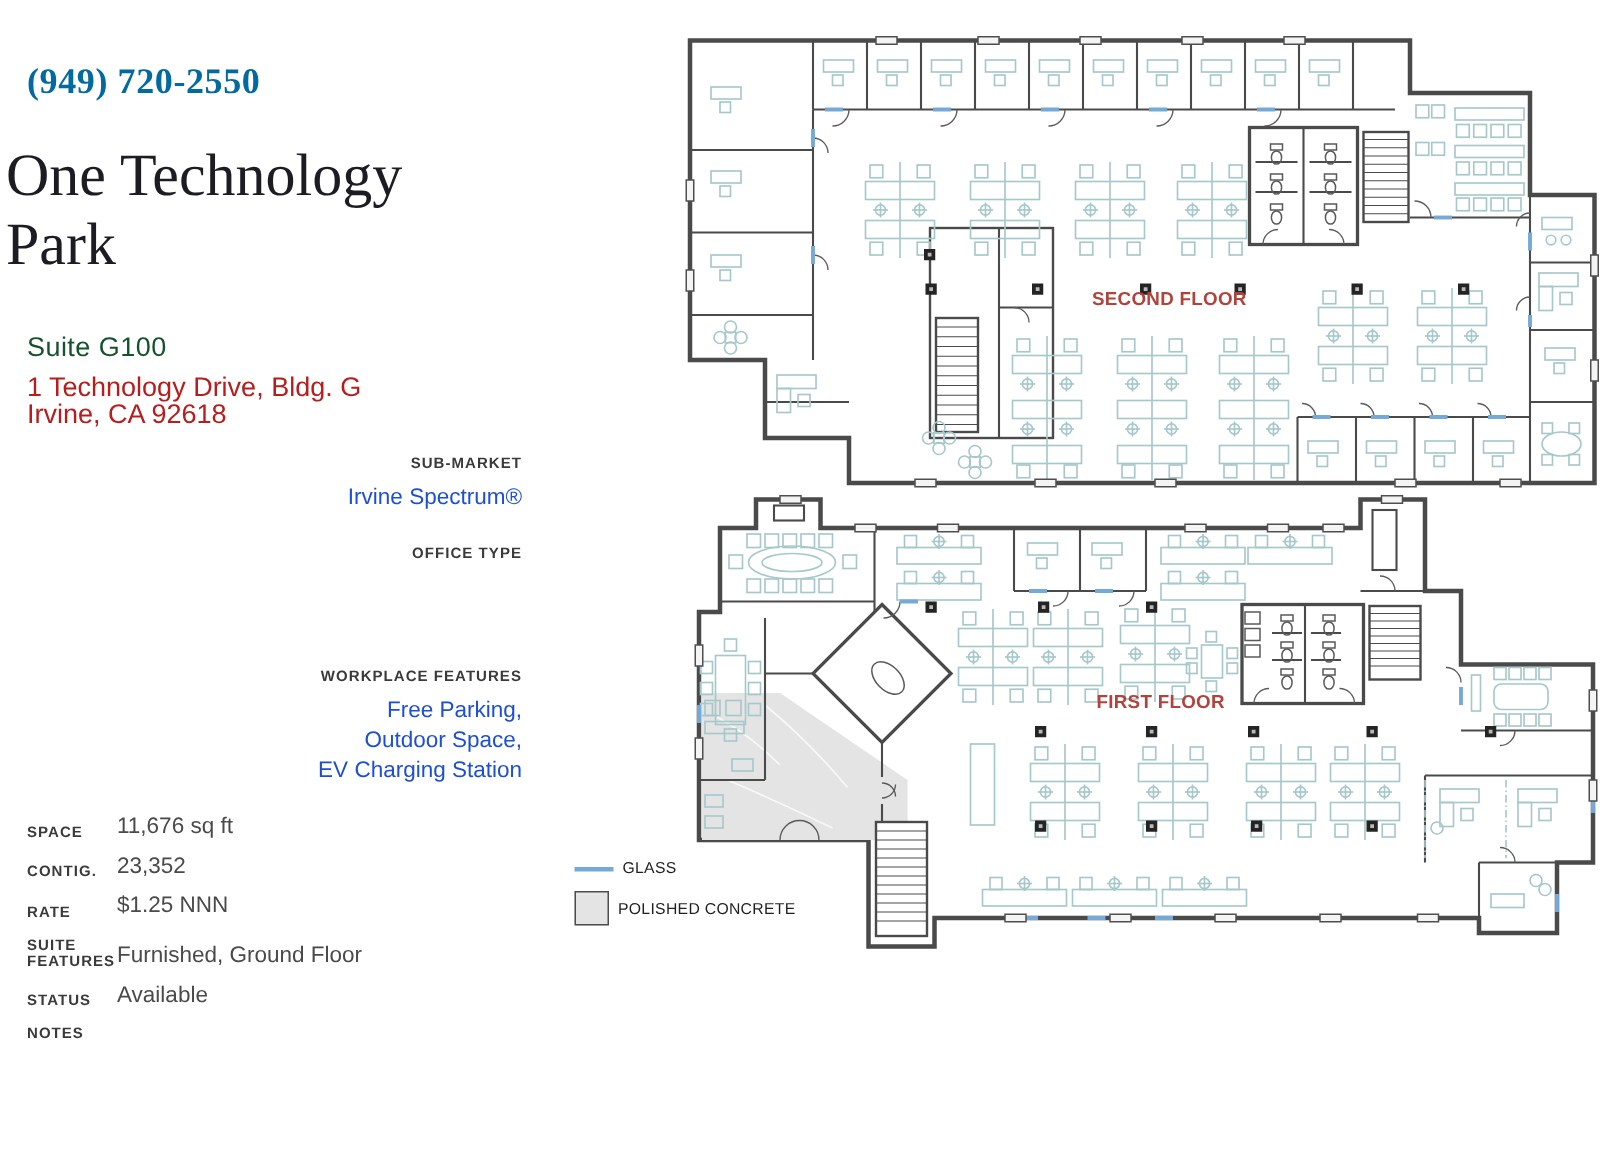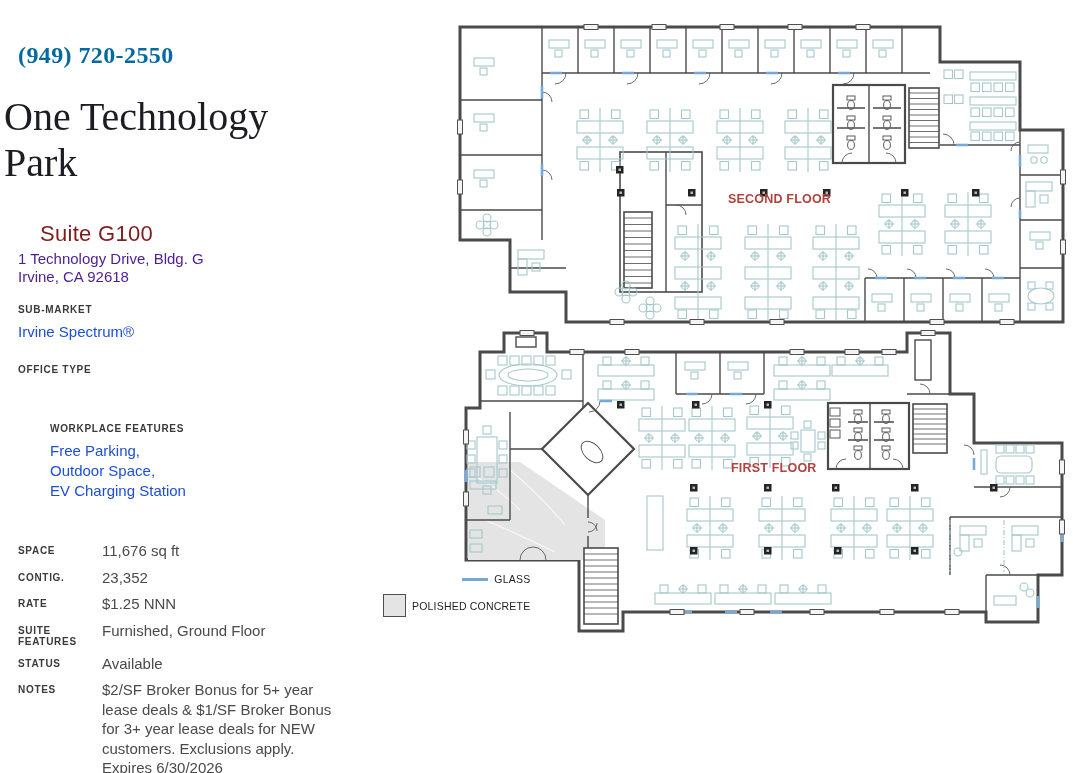--- a/index.html
+++ b/index.html
@@ -10,41 +10,41 @@
   
   .abs{position:absolute;}
   .phone{
     left:18px;top:42px;font-family:"Liberation Serif", serif;font-weight:700;
     font-size:24px;letter-spacing:.4px;color:#0369a1;
   }
   .title{
     left:4px;top:94px;width:312px;font-family:"Liberation Serif", serif;
     font-size:40px;line-height:46px;font-weight:400;color:#1c1c22;
   }
-  .suite{left:18px;top:221px;font-size:22px;font-weight:500;color:#7f1d1d;letter-spacing:.3px;margin-left:22px;}
-  .address{left:18px;top:250px;font-size:15px;line-height:17.5px;color:#4c1d95;}
-  .attr-block{left:18px;width:330px;}
+  .suite{left:18px;top:221px;font-size:18px;font-weight:500;color:#14532d;letter-spacing:.3px;}
+  .address{left:18px;top:250px;font-size:18px;line-height:17.5px;color:#b91c1c;}
+  .attr-block{left:18px;width:330px;text-align:right;}
   .attr-label,.spec-label{
     font-size:10px;font-weight:700;color:#3a3a3a;letter-spacing:.7px;line-height:11px;
   }
   .attr-value{font-size:15px;color:#1d4ed8;line-height:20px;margin-top:7px;white-space:pre-line;}
-  .attr0{top:304px;} .attr1{top:364px;} .attr2{top:423px;margin-left:32px;}
+  .attr0{top:304px;} .attr1{top:364px;} .attr2{top:446px;}
   .specs{left:18px;top:541px;width:330px;}
-  .spec-row{display:flex;align-items:flex-start;margin-bottom:7px;gap:24px;}
+  .spec-row{display:flex;align-items:flex-end;margin-bottom:7px;}
   .spec-label{width:60px;flex:0 0 60px;padding-top:4px;}
   .spec-value{font-size:15px;line-height:19.5px;color:#4a4a4a;width:258px;}
   
   .plans{left:370px;top:0;width:703px;height:773px;}
   .floor-label{
     position:absolute;font-size:12.5px;font-weight:700;letter-spacing:.2px;
     color:var(--floor_label,#b2423c);white-space:nowrap;
   }
   .label-f2{left:728px;top:192px;}
   .label-f1{left:731px;top:461px;}
-  .legend{left:383px;top:573px;display:flex;flex-direction:column;gap:9px;align-items:flex-end;}
+  .legend{left:383px;top:573px;display:flex;flex-direction:column;gap:9px;}
   .legend-row{display:flex;align-items:center;}
   .legend-text{font-size:10.5px;color:#1f1f1f;letter-spacing:.2px;}
   .sw-glass{width:26px;height:3px;background:var(--glass,#74a9d8);margin-right:6px;flex:0 0 26px;}
   .sw-conc{
     width:23px;height:23px;background:var(--concrete,#e4e4e4);
     border:1.5px solid #4d4d4d;margin-right:6px;flex:0 0 23px;box-sizing:border-box;
   }
   
   .wall-outer{fill:#ffffff;stroke:var(--wall,#4a4a4a);stroke-width:3;}
   .wall{stroke:var(--wall,#4a4a4a);stroke-width:1.4;fill:none;}
@@ -102,21 +102,20 @@
   <div class="spec-row">
     <div class="spec-label">SUITE FEATURES</div>
     <div class="spec-value">Furnished, Ground Floor</div>
   </div>
   <div class="spec-row">
     <div class="spec-label">STATUS</div>
     <div class="spec-value">Available</div>
   </div>
   <div class="spec-row">
     <div class="spec-label">NOTES</div>
-    <div class="spec-value">$2/SF Broker Bonus for 5+ year lease deals &amp; $1/SF Broker Bonus for 3+ year lease deals for NEW customers. Exclusions apply. Expires 6/30/2026</div>
   </div>
 </div>
 
 <div class="abs plans">
 <svg width="703" height="773" viewBox="0 0 703 773">
   <defs>
     <g id="pchair" class="furn">
       <circle cx="0" cy="0" r="3.4"></circle>
           <line x1="-5" y1="0" x2="5" y2="0"></line>
           <line x1="0" y1="-5" x2="0" y2="5"></line>

